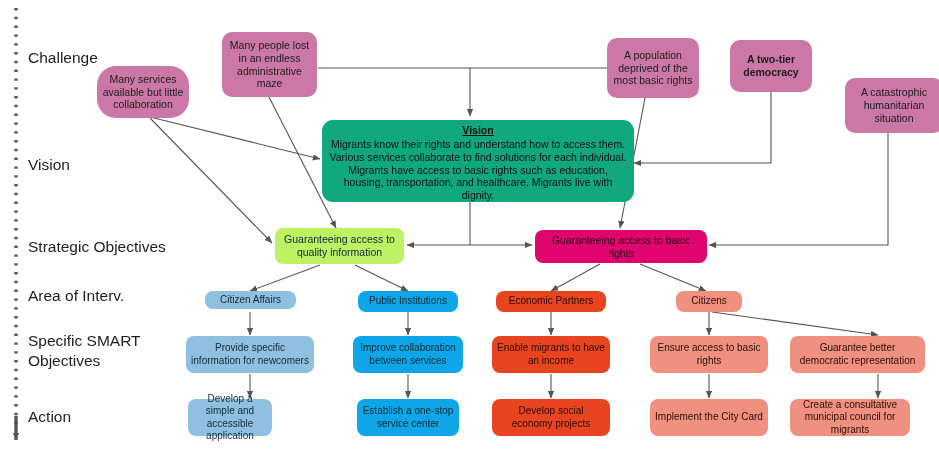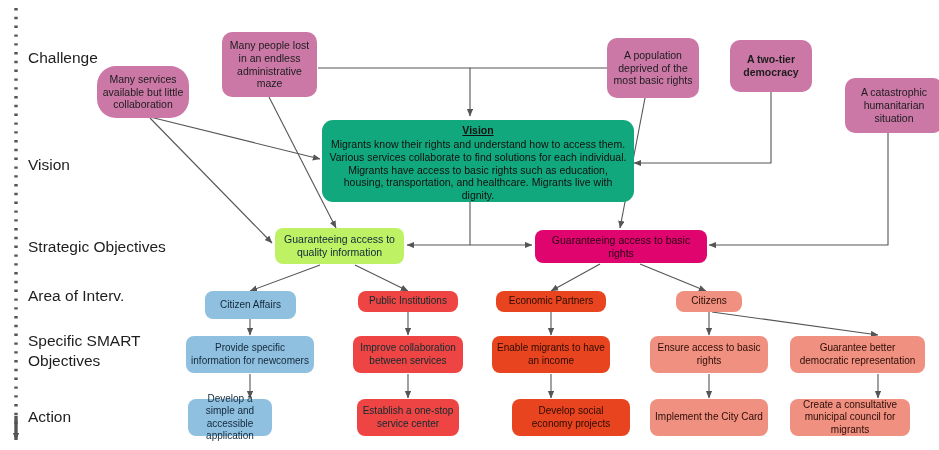--- a/index.html
+++ b/index.html
@@ -12,21 +12,21 @@
         justify-content:center;text-align:center;border-radius:8px;
         padding:3px 5px;line-height:1.22;z-index:3;}
   .node span{display:block;width:100%;}
   .n-challenge{background:#cb78a7;color:#1c1c1c;font-size:10.5px;border-radius:10px;}
   .n-vision{background:#12a87d;color:#101010;font-size:10.5px;border-radius:11px;
             align-items:flex-start;padding-top:7px;}
   .n-vision .vtitle{font-weight:bold;text-decoration:underline;display:block;margin-bottom:1px;}
   .n-so-blue{background:#bef264;color:#10263a;font-size:10.5px;}
   .n-so-magenta{background:#e0046e;color:#2a0014;font-size:10.5px;}
   .n-lblue{background:#8fc0e0;color:#13283a;font-size:10px;}
-  .n-cyan{background:#ef4444;color:#0c2c30;font-size:10px;}
+  .n-cyan{background:#0ea5e9;color:#0c2c30;font-size:10px;}
   .n-orange{background:#e8441f;color:#2b0c03;font-size:10px;}
   .n-salmon{background:#f09080;color:#2c0d06;font-size:10px;}
 </style>
 </head>
 <body>
 
 <div id="canvas">
 
   <svg id="wires" viewBox="0 0 939 450">
     <defs>
@@ -108,21 +108,21 @@
     <span>Migrants know their rights and understand how to access them. Various services collaborate to find solutions for each individual. Migrants have access to basic rights such as education, housing, transportation, and healthcare. Migrants live with dignity.</span>
   </div>
 
   <div class="node n-so-blue" style="left:275px;top:228px;width:129px;height:36px;">
     <span>Guaranteeing access to quality information</span>
   </div>
   <div class="node n-so-magenta" style="left:535px;top:230px;width:172px;height:33px;">
     <span>Guaranteeing access to basic rights</span>
   </div>
 
-  <div class="node n-lblue" style="left:205px;top:291px;width:91px;height:28px;">
+  <div class="node n-lblue" style="left:205px;top:291px;width:91px;height:18px;">
     <span>Citizen Affairs</span>
   </div>
   <div class="node n-cyan" style="left:358px;top:291px;width:100px;height:21px;">
     <span>Public Institutions</span>
   </div>
   <div class="node n-orange" style="left:496px;top:291px;width:110px;height:21px;">
     <span>Economic Partners</span>
   </div>
   <div class="node n-salmon" style="left:676px;top:291px;width:66px;height:21px;justify-content:center;">
     <span>Citizens</span>
@@ -143,21 +143,21 @@
   <div class="node n-salmon" style="left:790px;top:336px;width:135px;height:37px;justify-content:center;">
     <span>Guarantee better democratic representation</span>
   </div>
 
   <div class="node n-lblue" style="left:188px;top:399px;width:84px;height:37px;">
     <span>Develop a simple and accessible application</span>
   </div>
   <div class="node n-cyan" style="left:357px;top:399px;width:102px;height:37px;">
     <span>Establish a one-stop service center</span>
   </div>
-  <div class="node n-orange" style="left:492px;top:399px;width:118px;height:37px;margin-left:20px;">
+  <div class="node n-orange" style="left:492px;top:399px;width:118px;height:37px;">
     <span>Develop social economy projects</span>
   </div>
   <div class="node n-salmon" style="left:650px;top:399px;width:118px;height:37px;">
     <span>Implement the City Card</span>
   </div>
   <div class="node n-salmon" style="left:790px;top:399px;width:120px;height:37px;">
     <span>Create a consultative municipal council for migrants</span>
   </div>
 
 </div>

